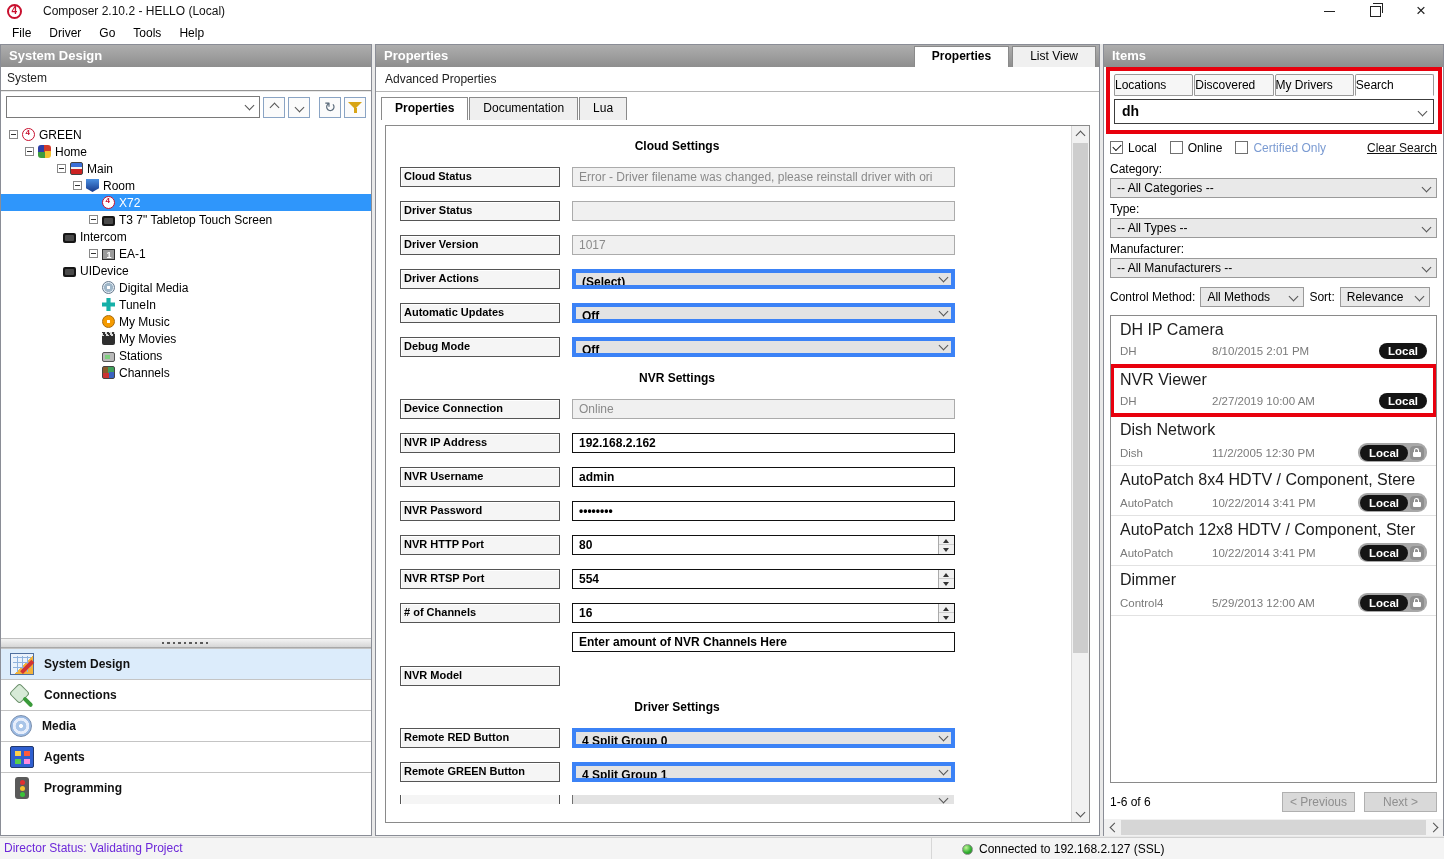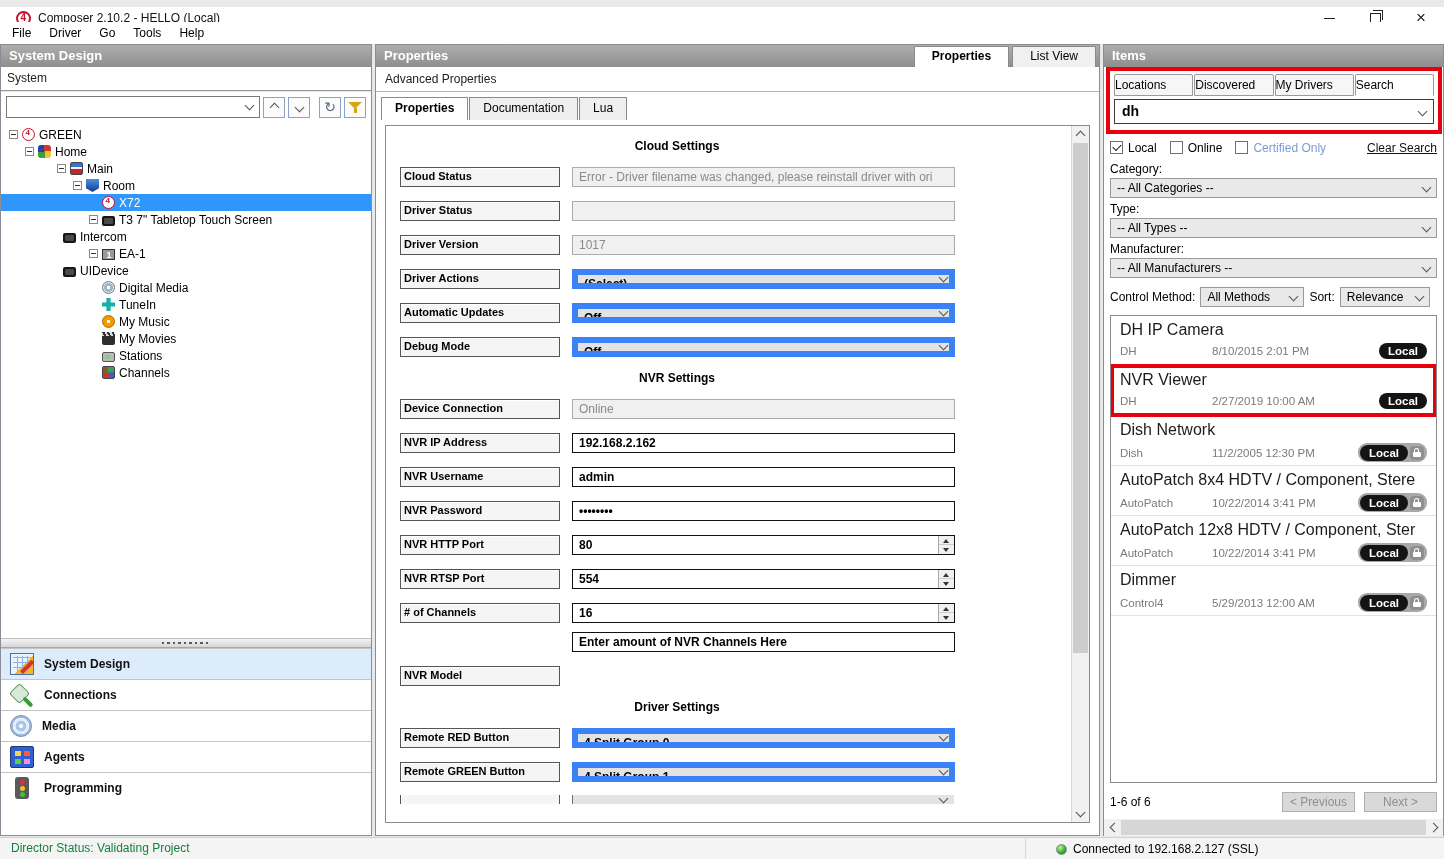--- a/index.html
+++ b/index.html
@@ -1,19 +1,19 @@
 <!DOCTYPE html>
 <html><head>
 <meta charset="utf-8">
 <style>
   html,body{margin:0;padding:0}
   body{width:1444px;height:859px;position:relative;font-family:"Liberation Sans",sans-serif;font-size:12px;background:#e9e9e9;color:#000;overflow:hidden}
 
   
-  .titlebar{position:absolute;top:7px;left:0;right:0;height:22px;background:#fff;display:flex;align-items:center;gap:7px;padding-left:16px}
+  .titlebar{position:absolute;top:0;left:0;right:0;height:22px;background:#fff;display:flex;align-items:center;gap:21px;padding-left:7px}
   .app-logo{width:15px;height:15px;border-radius:50%;border:2px solid #c8102e;box-sizing:border-box;position:relative;flex:none}
   .app-logo::after{content:"4";position:absolute;left:2.5px;top:-1px;font-size:10px;font-weight:bold;color:#c8102e}
   .title-text{font-size:12px;color:#111}
   .win-controls{margin-left:auto;display:flex;height:100%}
   .win-btn{width:46px;display:flex;align-items:center;justify-content:center;height:100%}
   .ic-min{width:11px;height:0;border-bottom:1.5px solid #222;display:block}
   .ic-max{width:9px;height:9px;border:1.2px solid #222;position:relative;display:block}
   .ic-max::before{content:"";position:absolute;left:2px;top:-4px;width:9px;height:9px;border:1.2px solid #222;border-bottom:none;border-left:none}
   .ic-close{font-size:17px;line-height:10px;color:#222}
   .menubar{position:absolute;top:22px;left:0;right:0;height:22px;background:#fff;display:flex;align-items:flex-start;padding-left:3px}
@@ -97,21 +97,21 @@
   .ptab.active{background:#fff;font-weight:bold}
   .pcontent{position:absolute;top:80px;left:9px;right:9px;bottom:12px;border:1px solid #8a8a8a;overflow:hidden;padding:8px 24px 0 7px;box-sizing:border-box}
   .prow{display:flex;align-items:center;height:21px;margin:0 0 13px 7px;width:554px}
   .plabel{width:152px;height:18px;line-height:17px;border:1px solid #555;background:#f5f5f5;font-weight:bold;font-size:11px;padding:0 3px;box-shadow:inset 1px 1px 0 #fff;flex:none;box-sizing:content-box;white-space:nowrap;overflow:hidden}
   .pfwrap{margin-left:12px;width:383px;position:relative;flex:none;height:20px;box-sizing:border-box}
   .pfield{height:100%;line-height:18px;padding:0 6px;font-weight:bold;font-size:12px;border:1px solid #111;background:#fff;overflow:hidden;white-space:nowrap;box-sizing:border-box}
   .psec{display:none}
   .prow[data-type="section"]{height:16px;margin:4px 0 12px 7px}
   .prow[data-type="section"] .psec{display:block;flex:1;text-align:center;font-weight:bold;font-size:12px}
   .prow[data-type="readonly"] .pfield{border:1px solid #ababab;background:#f0f0f0;color:#8a8a8a;font-weight:normal}
-  .prow[data-type="select"] .pfield{border:6px solid #3b82f6;background:#e3e3e3;padding-right:32px}
+  .prow[data-type="select"] .pfield{border:4px solid #3b82f6;background:#e3e3e3;padding-right:32px}
   .chev-pos{display:none;position:absolute;right:8px;top:5px}
   .prow[data-type="select"] .chev-pos,.prow[data-type="partial"] .chev-pos{display:block}
   .spin{display:none;position:absolute;top:1px;right:1px;bottom:1px;width:15px;flex-direction:column;border-left:1px solid #aaa}
   .prow[data-type="spinner"] .spin{display:flex}
   .spin i{flex:1;background:#f0f0f0;position:relative}
   .spin i:first-child{border-bottom:1px solid #ccc}
   .spin i.up::after{content:"";position:absolute;left:4px;top:3px;border-left:3.5px solid transparent;border-right:3.5px solid transparent;border-bottom:4px solid #333}
   .spin i.down::after{content:"";position:absolute;left:4px;top:3px;border-left:3.5px solid transparent;border-right:3.5px solid transparent;border-top:4px solid #333}
   .prow[data-type="helper"]{margin-top:-5px}
   .prow[data-type="helper"] .plabel{visibility:hidden}
@@ -165,21 +165,21 @@
   .pg-btn:first-of-type{margin-left:auto}
   .hscroll{margin:7px -6px 0 -6px;height:17px;background:#f1f1f1;display:flex;align-items:center}
   .hs-arrow{width:17px;height:100%;display:flex;align-items:center;justify-content:center;flex:none}
   .hs-chev{width:6px;height:6px;border-right:1.5px solid #505050;border-bottom:1.5px solid #505050;display:block}
   .hs-chev.left{transform:rotate(135deg);margin-left:3px}
   .hs-chev.right{transform:rotate(-45deg);margin-right:3px}
   .hs-thumb{flex:1;height:15px;background:#d6d6d6}
 
   
   .statusbar{position:absolute;top:837px;left:0;right:0;height:22px;background:#f4f4f4;border-top:1px solid #d0d0d0;display:flex;align-items:center}
-  .director{padding-left:11px;width:1026px;height:100%;line-height:21px;border-right:1px solid #d7d7d7;box-sizing:border-box;color:#15803d}
+  .director{padding-left:4px;width:932px;height:100%;line-height:21px;border-right:1px solid #d7d7d7;box-sizing:border-box;color:#6d28d9}
   .conn{display:flex;align-items:center;gap:6px;padding-left:30px}
   .green-dot{width:11px;height:11px;border-radius:50%;background:radial-gradient(circle at 35% 30%,#c4f59a,#34b233 55%,#1d7a1d);border:1px solid #8a8a8a;box-sizing:border-box;flex:none}
 </style>
 </head>
 <body>
 
 <div class="titlebar">
   <span class="app-logo"></span>
   <span class="title-text">Composer 2.10.2 - HELLO (Local)</span>
   <div class="win-controls">

